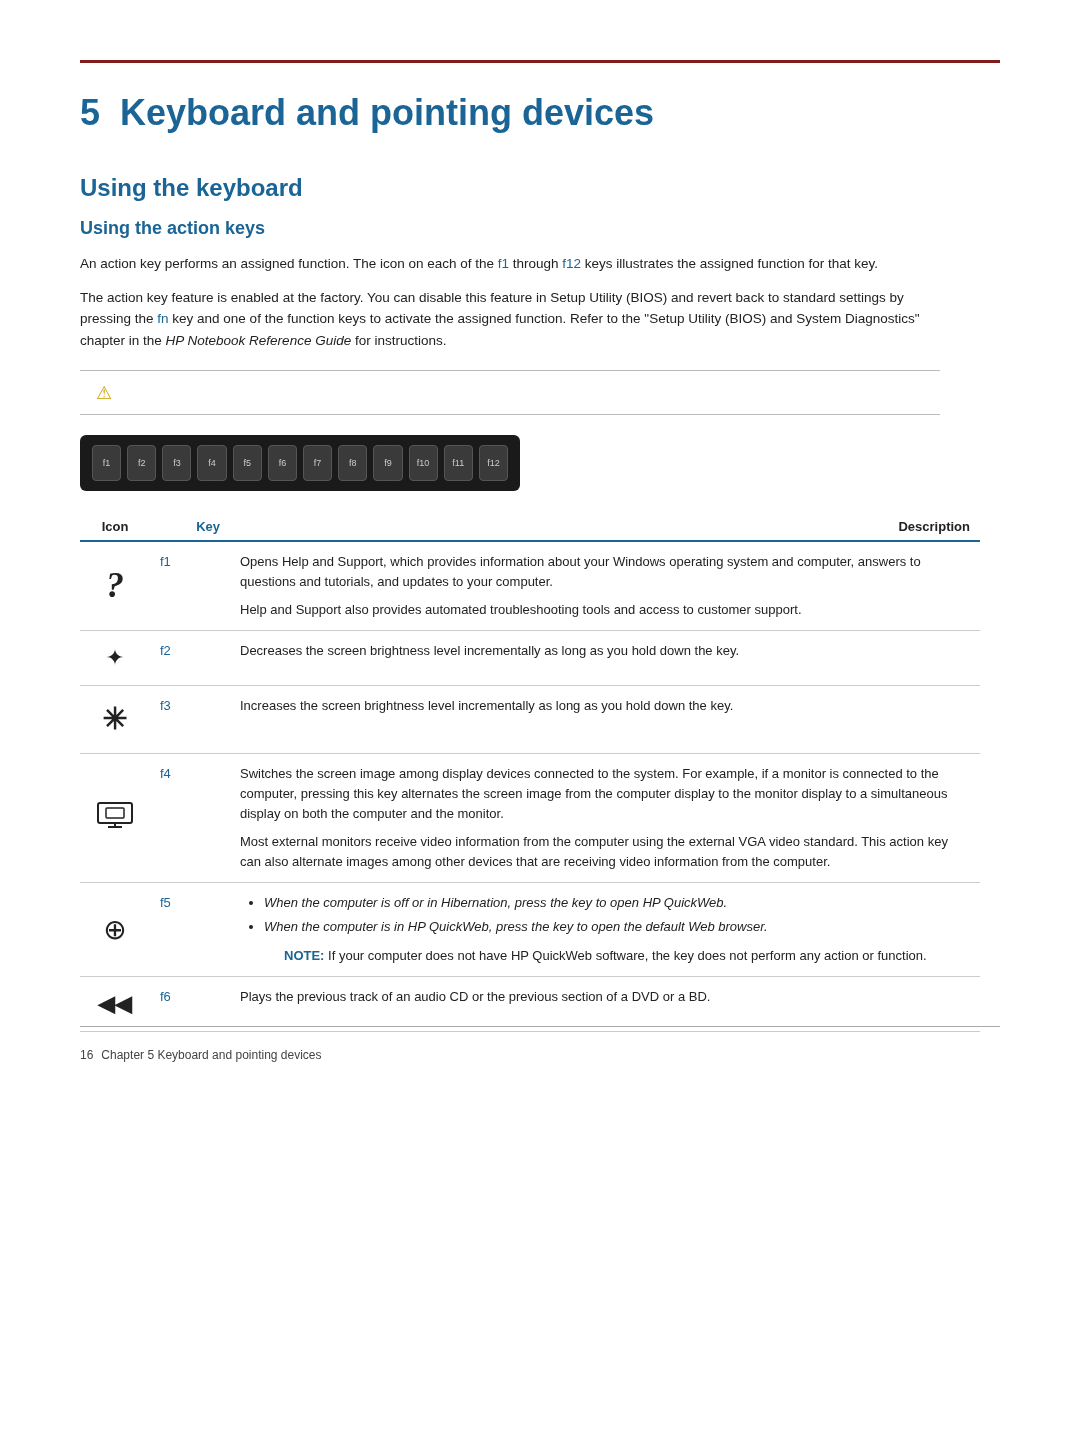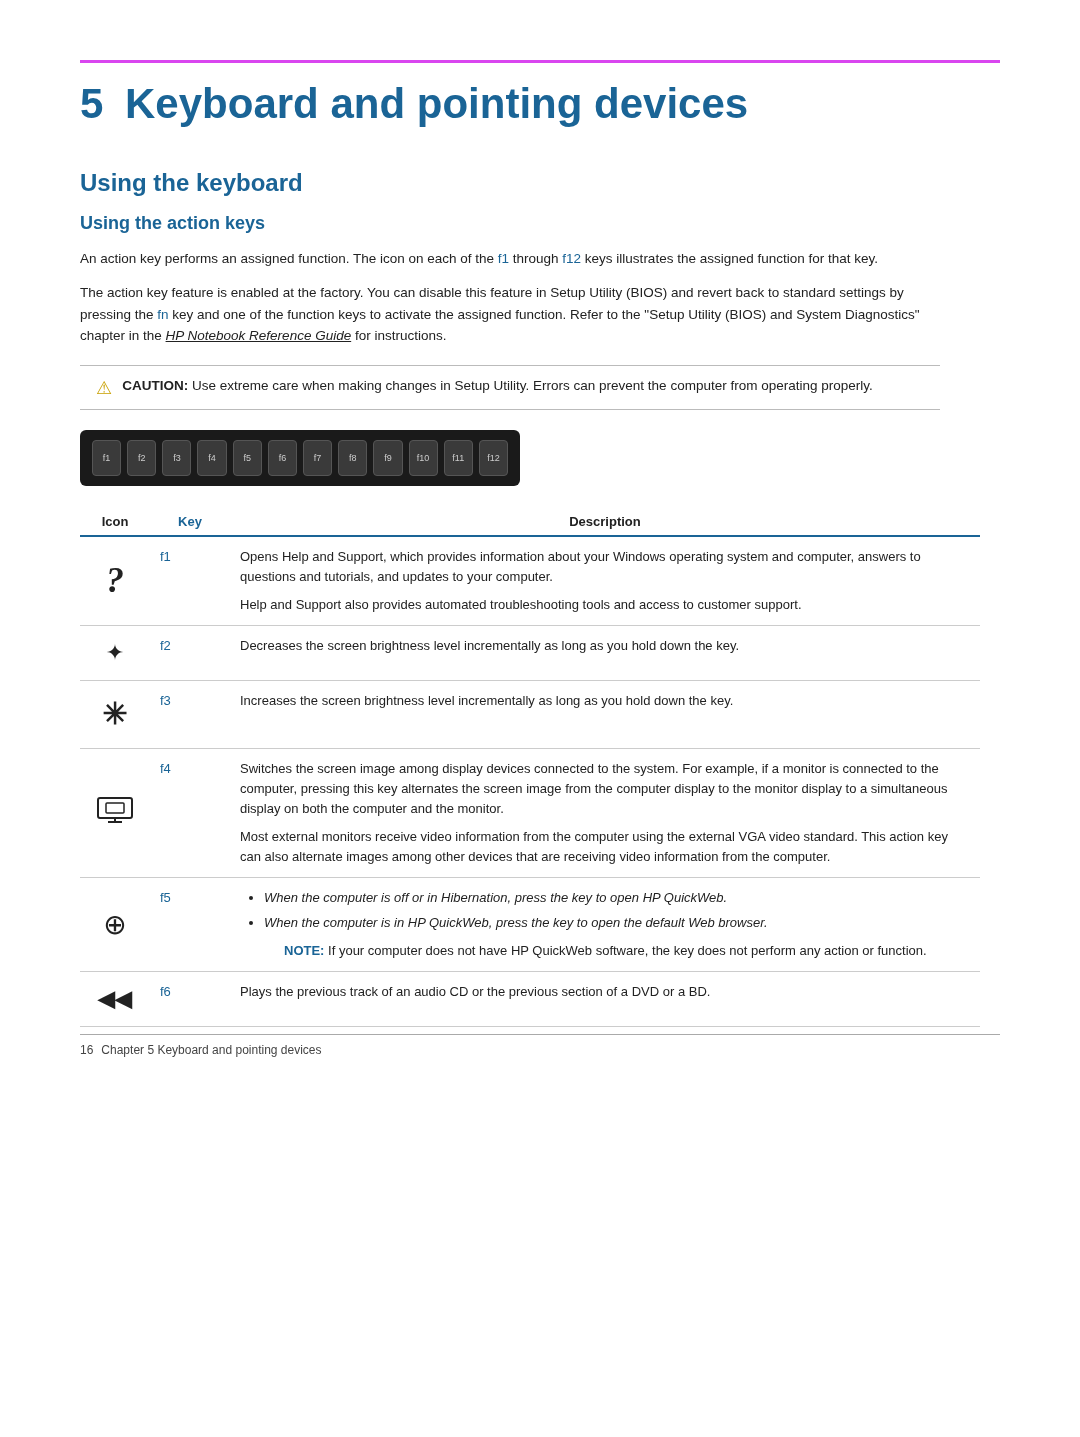--- a/index.html
+++ b/index.html
@@ -14,25 +14,25 @@
       padding: 0;
     }
 
     .page {
       padding: 60px 80px 60px 80px;
       position: relative;
     }
 
     
     .chapter-title {
-      font-size: 42px;
-      font-weight: bold;
-      color: #1a6496;
-      border-top: 3px solid #d946ef;
-      padding-top: 16px;
+      font-size: 36px;
+      font-weight: bold;
+      color: #1a6496;
+      border-top: 3px solid #7f1d1d;
+      padding-top: 28px;
       margin-bottom: 40px;
       line-height: 1.2;
     }
 
     .chapter-num {
       margin-right: 10px;
     }
 
     
     .section-heading {
@@ -130,21 +130,21 @@
 
     .action-table thead tr {
       border-bottom: 2px solid #1a6496;
     }
 
     .action-table th {
       font-size: 13px;
       font-weight: bold;
       color: #222;
       padding: 8px 10px 6px 10px;
-      text-align: center;
+      text-align: right;
     }
 
     .action-table td {
       padding: 10px 10px;
       vertical-align: top;
       font-size: 13px;
       line-height: 1.55;
       border-bottom: 1px solid #ccc;
     }
 
@@ -224,28 +224,28 @@
       color: #1a6496;
     }
 
     
     .page-footer {
       position: absolute;
       bottom: 30px;
       left: 80px;
       right: 80px;
       border-top: 1px solid #aaa;
-      padding-top: 8px;
+      padding-top: 21px;
       font-size: 12px;
       color: #444;
       display: flex;
       justify-content: flex-start;
     }
 
-    .italic { font-style: italic; text-decoration: underline; }
+    .italic { font-style: italic; }
   </style>
 </head>
 <body>
 
 <div class="page">
 
   <h1 class="chapter-title">
     <span class="chapter-num">5</span>
     <span>Keyboard and pointing devices</span>
   </h1>
@@ -258,24 +258,20 @@
     An action key performs an assigned function. The icon on each of the <span class="inline-link">f1</span> through <span class="inline-link">f12</span> keys illustrates the assigned function for that key.
   </p>
 
 
   <p class="body-text">
     The action key feature is enabled at the factory. You can disable this feature in Setup Utility (BIOS) and revert back to standard settings by pressing the <span class="inline-link">fn</span> key and one of the function keys to activate the assigned function. Refer to the "Setup Utility (BIOS) and System Diagnostics" chapter in the <span class="italic">HP Notebook Reference Guide</span> for instructions.
   </p>
 
   <div class="caution-box">
     <span class="caution-icon">⚠</span>
-    <p class="caution-text">
-      <span class="caution-label">CAUTION:</span>
-      <span>Use extreme care when making changes in Setup Utility. Errors can prevent the computer from operating properly.</span>
-    </p>
   </div>
 
   <div class="keyboard-image">
     <div class="key-cap">f1</div>
     <div class="key-cap">f2</div>
     <div class="key-cap">f3</div>
     <div class="key-cap">f4</div>
     <div class="key-cap">f5</div>
     <div class="key-cap">f6</div>
     <div class="key-cap">f7</div>

